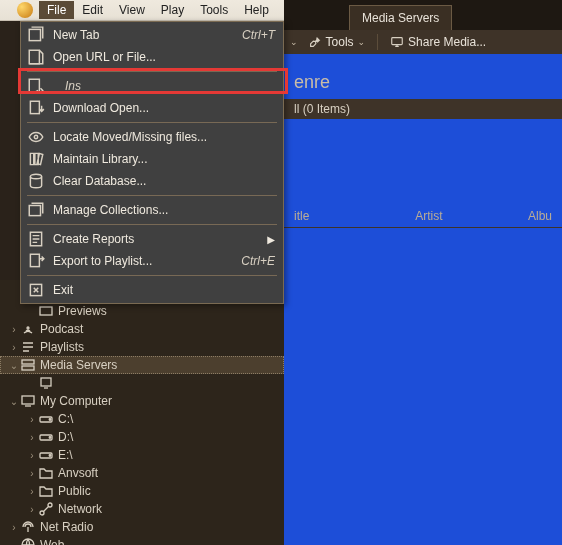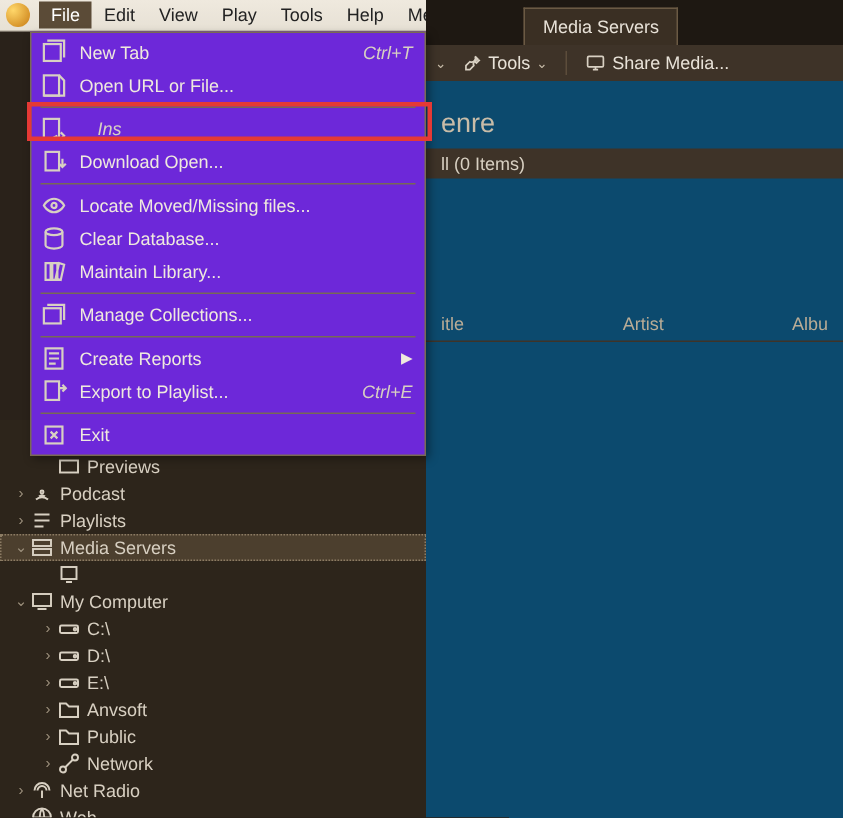--- a/index.html
+++ b/index.html
@@ -1,46 +1,46 @@
 <!DOCTYPE html>
 <html><head>
 <meta charset="utf-8">
 <style>
   * { margin: 0; padding: 0; box-sizing: border-box; font-family: "Segoe UI", Tahoma, sans-serif; font-size: 12px; }
   body { background: #2a221a; color: #e8e2d8; width: 562px; height: 545px; overflow: hidden; position: relative; }
 
   
-  .menubar { background: linear-gradient(#efe9de, #e7e1d5); height: 21px; display: flex; align-items: center; padding-left: 4px; color: #222; border-bottom: 1px solid #c8c0b2; }
+  .menubar { background: linear-gradient(#efe9de, #e7e1d5); height: 21px; display: flex; align-items: center; padding-left: 17px; color: #222; border-bottom: 1px solid #c8c0b2; }
   .menubar .logo { width: 16px; height: 16px; border-radius: 50%; background: radial-gradient(circle at 30% 30%, #ffd76a, #c77a12); margin-right: 6px; }
   .menubar .menu-item { padding: 2px 8px; cursor: default; }
   .menubar .menu-item.open { background: #5b4b37; color: #fff; }
 
   
-  .dropdown { position: absolute; left: 20px; top: 21px; width: 264px; background: #6d28d9; border: 1px solid #7a6a52; box-shadow: 2px 2px 6px rgba(0,0,0,0.4); z-index: 100; padding: 2px 0; }
+  .dropdown { position: absolute; left: 20px; top: 21px; width: 264px; background: #404040; border: 1px solid #7a6a52; box-shadow: 2px 2px 6px rgba(0,0,0,0.4); z-index: 100; padding: 2px 0; }
   .dd-item { display: flex; align-items: center; height: 22px; padding: 0 8px 0 6px; color: #efe9de; position: relative; }
   .dd-icon { width: 18px; height: 16px; display: flex; align-items: center; justify-content: center; margin-right: 8px; }
   .dd-label { flex: 1; white-space: nowrap; }
   .dd-shortcut { color: #d8d0c2; margin-left: 12px; font-style: italic; }
   .dd-arrow { margin-left: 6px; font-size: 10px; }
   .dd-sep { height: 1px; background: #786955; margin: 3px 6px; }
   .highlight-red { position: absolute; left: 18px; top: 68px; width: 270px; height: 26px; border: 3px solid #e53935; z-index: 200; pointer-events: none; }
 
   
   .tabstrip { position: absolute; left: 284px; top: 0; right: 0; height: 30px; background: #1e1812; display: flex; align-items: center; padding-left: 65px;}
   .tab { background: #3a2f23; color: #e8e2d8; padding: 5px 12px; border-top: 1px solid #6b5a44; border-left: 1px solid #6b5a44; border-right: 1px solid #6b5a44; margin-top:4px;}
 
   
   .toolbar { position: absolute; left: 284px; top: 30px; right: 0; height: 24px; background: #3e3328; display: flex; align-items: center; padding-left: 6px; gap: 4px; }
   .tool-btn { display: flex; align-items: center; gap: 4px; padding: 2px 6px; color: #e8e2d8; }
   .tool-sep { width: 1px; height: 16px; background: #5c4d3b; margin: 0 2px; }
   .chev { font-size: 9px; color: #c8bca8; }
   .small-ico { width:14px; height:14px; display:flex; align-items:center; justify-content:center;}
 
   
-  .main { position: absolute; left: 284px; top: 54px; right: 0; bottom: 0; background: #0c4a6e; }
+  .main { position: absolute; left: 284px; top: 54px; right: 0; bottom: 0; background: #1d4ed8; }
   .genre-head { padding: 18px 10px 2px 10px; font-size: 18px; color: #c8bca8; position: relative; }
   .genre-head::before { content:""; position:absolute; left:0; top:38px; width:13px; height:1px;}
   .items-bar { margin: 4px 0 0 0; background: #3e3328; padding: 3px 10px; color: #d8d0c2; font-size:12px;}
   .col-headers { display: flex; margin-top: 86px; border-bottom: 1px solid #3e3328; padding: 4px 0; }
   .col { color: #b9ac96; padding: 0 10px; }
   .col.title { width: 140px; }
   .col.artist { width: 130px; }
   .col.album { flex: 1; }
 
   
@@ -149,33 +149,33 @@
         <svg viewBox="0 0 16 16">
           <path d="M2 8s2-4 6-4 6 4 6 4-2 4-6 4-6-4-6-4z"></path>
           <circle cx="8" cy="8" r="1.5"></circle>
         </svg>
       </span>
     <span class="dd-label">Locate Moved/Missing files...</span>
   </div>
   <div class="dd-item">
     <span class="dd-icon">
         <svg viewBox="0 0 16 16">
+          <path d="M3 3h3v10H3zM7 3h3v10H7zM11 3l3 1-2 9-3-1z"></path>
+        </svg>
+      </span>
+    <span class="dd-label">Maintain Library...</span>
+  </div>
+  <div class="dd-item">
+    <span class="dd-icon">
+        <svg viewBox="0 0 16 16">
           <ellipse cx="8" cy="4" rx="5" ry="2"></ellipse>
           <path d="M3 4v8c0 1 2 2 5 2s5-1 5-2V4"></path>
         </svg>
       </span>
     <span class="dd-label">Clear Database...</span>
-  </div>
-  <div class="dd-item">
-    <span class="dd-icon">
-        <svg viewBox="0 0 16 16">
-          <path d="M3 3h3v10H3zM7 3h3v10H7zM11 3l3 1-2 9-3-1z"></path>
-        </svg>
-      </span>
-    <span class="dd-label">Maintain Library...</span>
   </div>
   <div class="dd-sep"></div>
   <div class="dd-item">
     <span class="dd-icon">
         <svg viewBox="0 0 16 16">
           <rect x="2" y="4" width="10" height="9"></rect>
           <path d="M4 2h10v9"></path>
         </svg>
       </span>
     <span class="dd-label">Manage Collections...</span>

